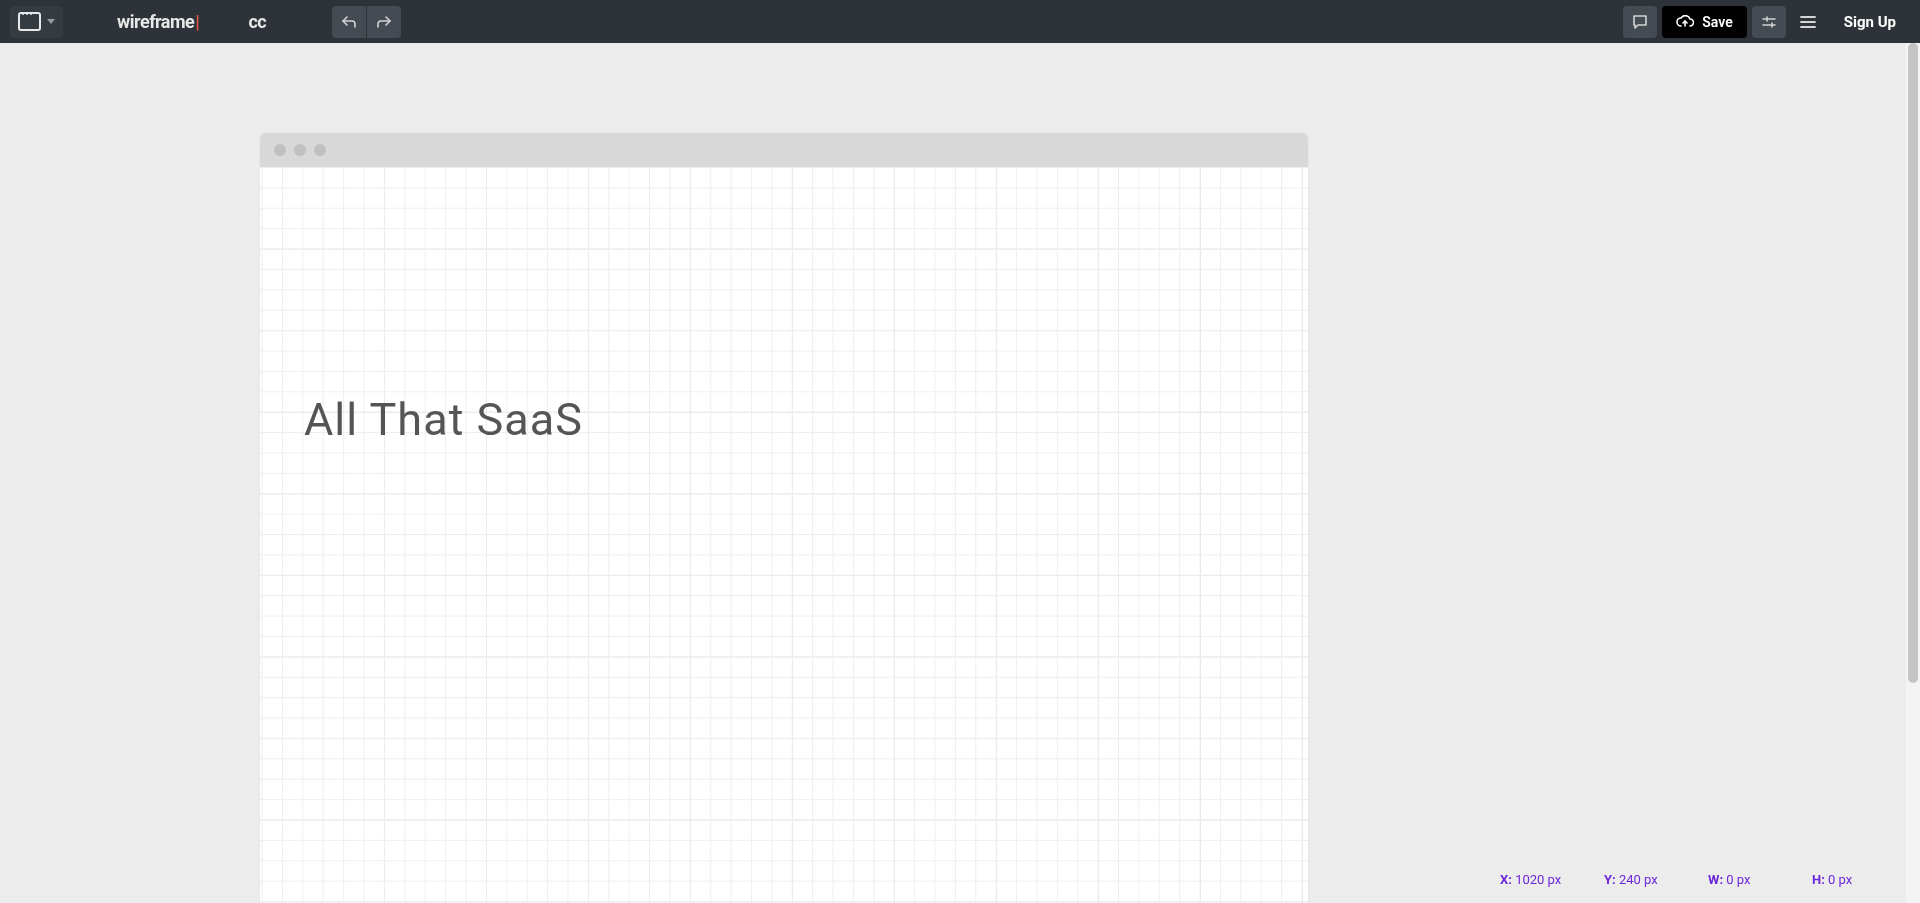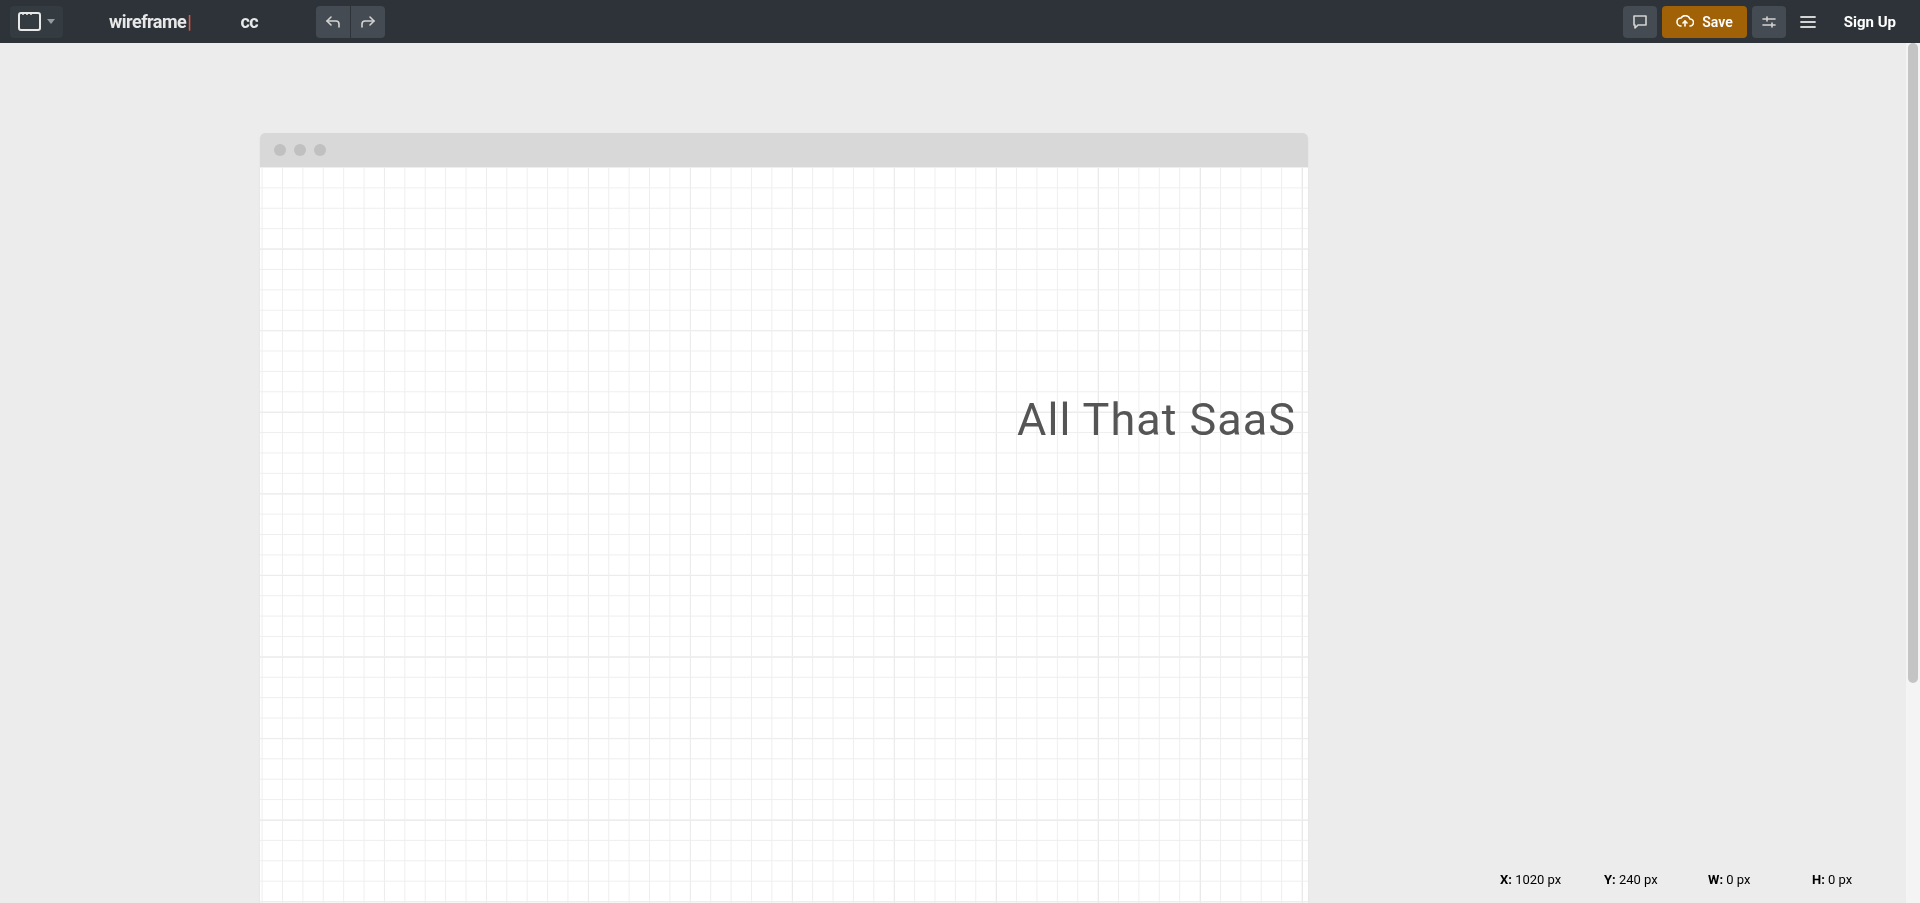--- a/index.html
+++ b/index.html
@@ -19,21 +19,21 @@
       height: 43px;
       background: #2d3338;
       display: flex;
       align-items: center;
       padding: 0 10px;
       justify-content: space-between;
     }
     .toolbar-left {
       display: flex;
       align-items: center;
-      gap: 16px;
+      gap: 24px;
     }
     .toolbar-right {
       display: flex;
       align-items: center;
       gap: 5px;
     }
     .device-selector {
       background: #343b41;
       height: 32px;
       padding: 0 8px;
@@ -104,21 +104,21 @@
       cursor: pointer;
       color: #d4d4d4;
     }
     .undo-redo .tb-btn:first-child {
       border-radius: 4px 0 0 4px;
     }
     .undo-redo .tb-btn:last-child {
       border-radius: 0 4px 4px 0;
     }
     .save-btn {
-      background: #a16207;
+      background: #000000;
       height: 32px;
       padding: 0 14px;
       border-radius: 4px;
       display: flex;
       align-items: center;
       gap: 8px;
       color: #fff;
       font-weight: 600;
       font-size: 14px;
       cursor: pointer;
@@ -174,36 +174,37 @@
         20.4px 20.4px,
         102px 81.6px,
         102px 81.6px;
       background-position: 22px 0;
     }
     .canvas-text {
       position: absolute;
       left: 0;
       right: 12px;
       top: 226px;
-      text-align: right;
+      text-align: left;
       font-size: 45px;
       color: #555;
       font-weight: 400;
       letter-spacing: 1px;
+      padding-left: 44px;
     }
     .status-bar {
       position: fixed;
       bottom: 0;
       right: 10px;
       height: 48px;
       display: flex;
       align-items: center;
       gap: 0;
       font-size: 13px;
-      color: #000000;
+      color: #6d28d9;
     }
     .status-item {
       width: 104px;
       text-align: left;
       padding-left: 6px;
     }
     .status-label {
       font-weight: 700;
     }
     .scrollbar-track-v {

